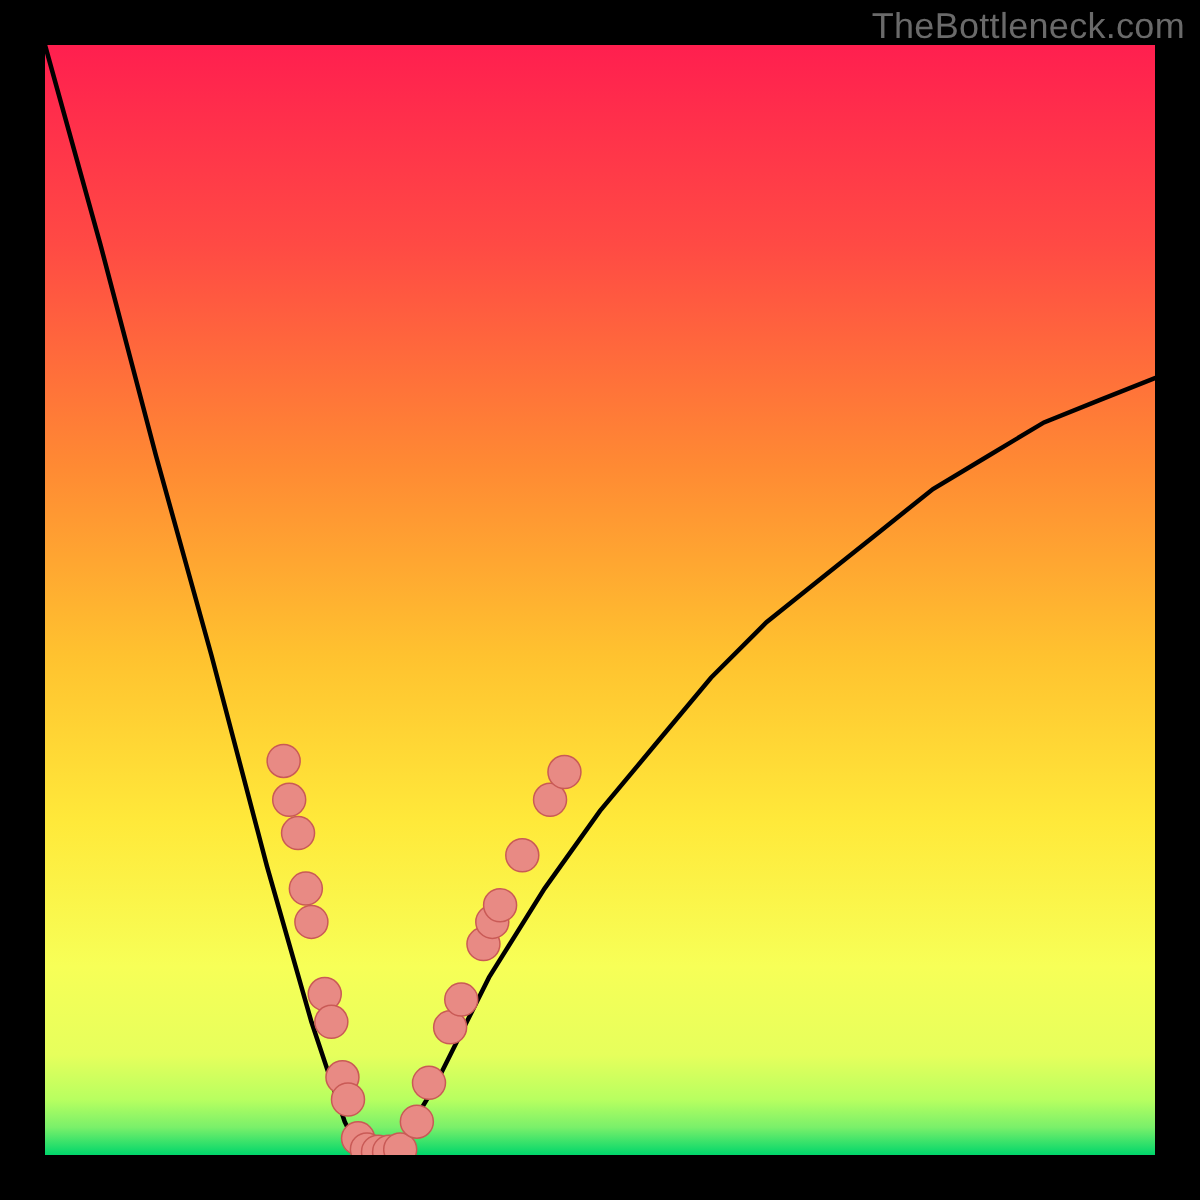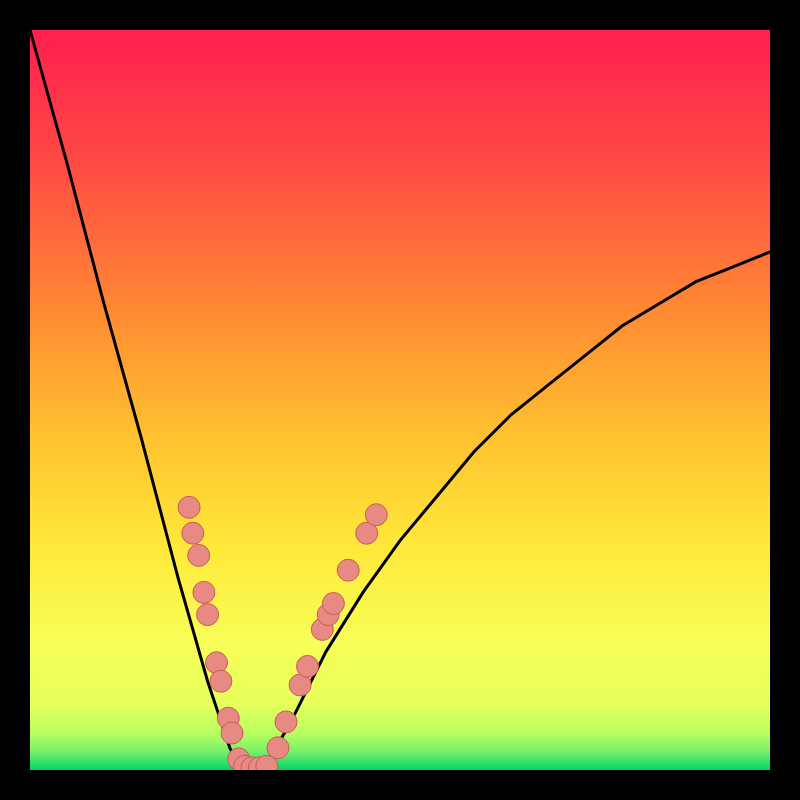--- a/index.html
+++ b/index.html
@@ -99,13 +99,14 @@
           <circle cx="292.3" cy="599.4" r="11" fill="#e88a84" stroke="#c95a56" stroke-width="1"></circle>
           <circle cx="298.2" cy="584.6" r="11" fill="#e88a84" stroke="#c95a56" stroke-width="1"></circle>
           <circle cx="303.4" cy="573.5" r="11" fill="#e88a84" stroke="#c95a56" stroke-width="1"></circle>
           <circle cx="318.2" cy="540.2" r="11" fill="#e88a84" stroke="#c95a56" stroke-width="1"></circle>
           <circle cx="336.7" cy="503.2" r="11" fill="#e88a84" stroke="#c95a56" stroke-width="1"></circle>
           <circle cx="346.3" cy="484.7" r="11" fill="#e88a84" stroke="#c95a56" stroke-width="1"></circle>
         </g>
     </svg>
   </div>
 
+  <div class="watermark">TheBottleneck.com</div>
 </div>
 
 </body></html>

